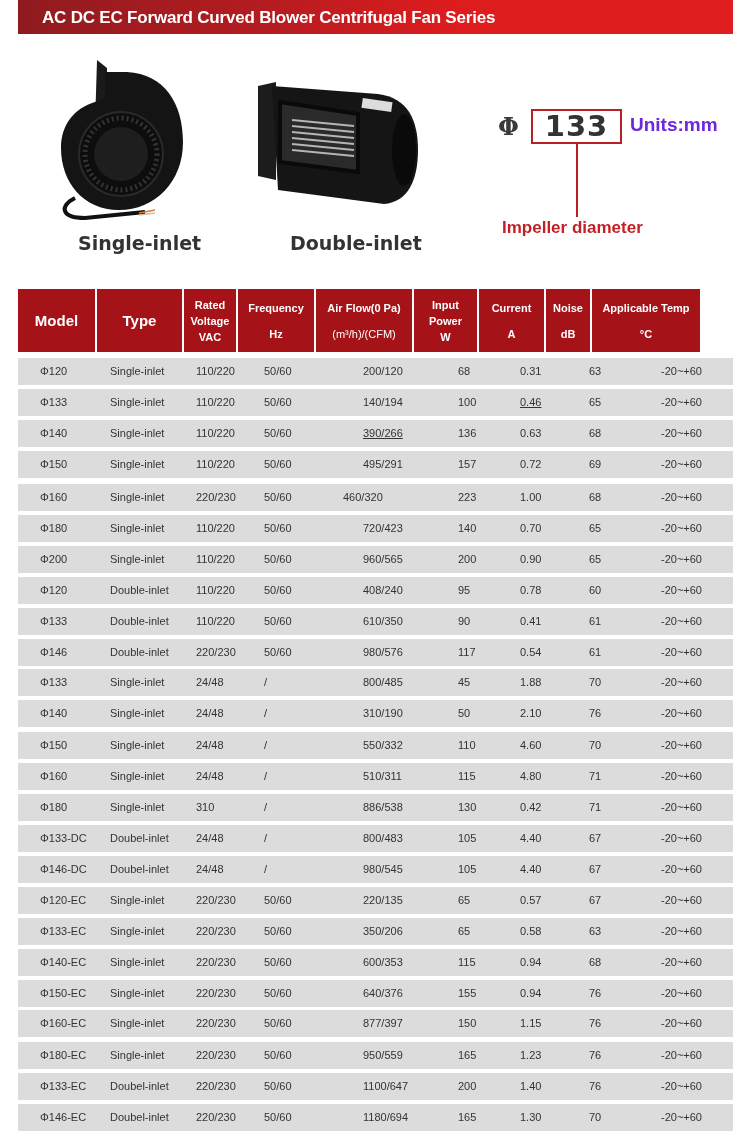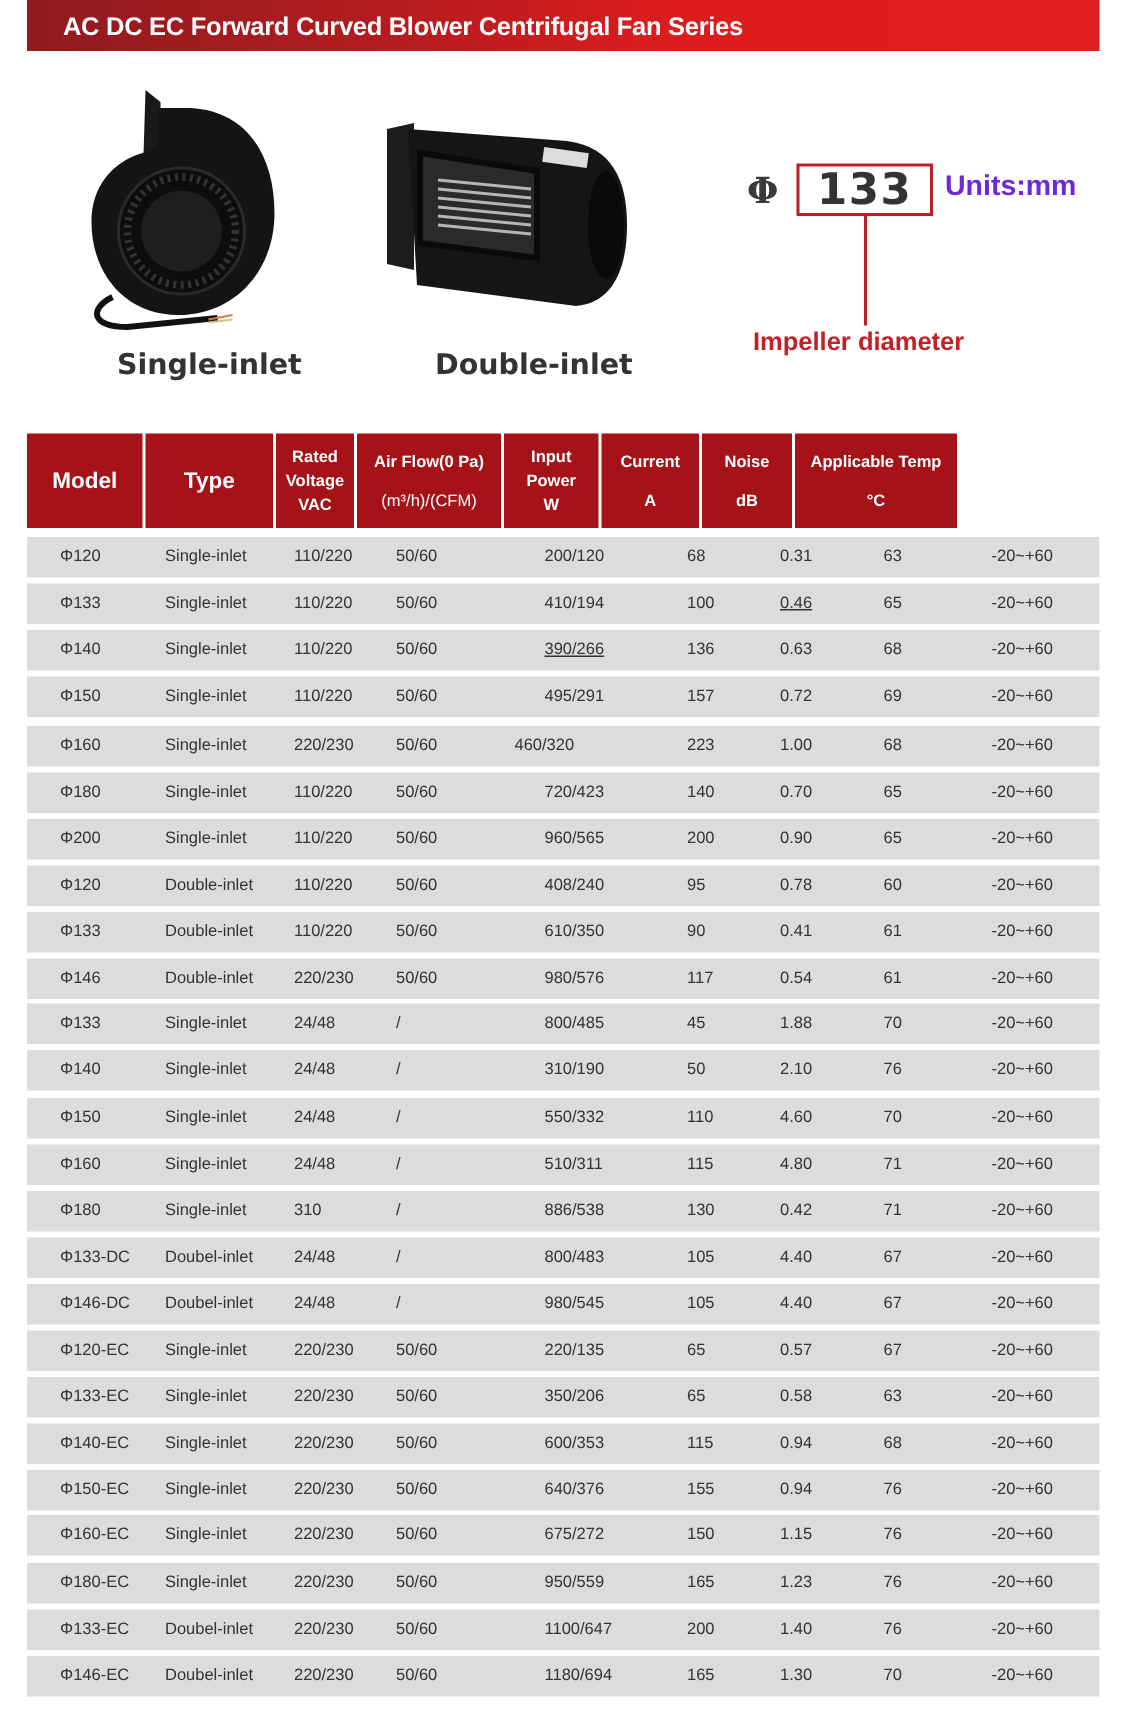--- a/index.html
+++ b/index.html
@@ -79,34 +79,38 @@
     <span class="l big">Model</span>
   </div>
   <div class="th" style="width:85px">
     <span class="l big">Type</span>
   </div>
   <div class="th" style="width:52px">
     <span class="l">Rated</span>
     <span class="l">Voltage</span>
     <span class="l">VAC</span>
   </div>
+  <div class="th" style="width:76px">
+    <span class="l" style="margin-bottom:10px">Frequency</span>
+    <span class="l">Hz</span>
+  </div>
   <div class="th" style="width:96px">
     <span class="l" style="margin-bottom:10px">Air Flow(0 Pa)</span>
     <span class="l" style="font-weight:normal">(m³/h)/(CFM)</span>
   </div>
   <div class="th" style="width:63px">
     <span class="l">Input</span>
     <span class="l">Power</span>
     <span class="l">W</span>
   </div>
   <div class="th" style="width:65px">
     <span class="l" style="margin-bottom:10px">Current</span>
     <span class="l">A</span>
   </div>
-  <div class="th" style="width:60px">
+  <div class="th" style="width:44px">
     <span class="l" style="margin-bottom:10px">Noise</span>
     <span class="l">dB</span>
   </div>
   <div class="th" style="width:108px">
     <span class="l" style="margin-bottom:10px">Applicable Temp</span>
     <span class="l">°C</span>
   </div>
 </div>
 
 <div class="rows" id="rows">
@@ -119,21 +123,21 @@
       <span style="left: 440px;">68</span>
       <span style="left: 502px;">0.31</span>
       <span style="left: 571px;">63</span>
       <span style="left: 643px;">-20~+60</span>
     </div>
     <div class="row" style="top: 31px;">
       <span style="left: 22px;">Φ133</span>
       <span style="left: 92px;">Single-inlet</span>
       <span style="left: 178px;">110/220</span>
       <span style="left: 246px;">50/60</span>
-      <span style="left: 345px;">410/194</span>
+      <span style="left: 345px;">140/194</span>
       <span style="left: 440px;">100</span>
       <span style="left: 502px; text-decoration: underline;">0.46</span>
       <span style="left: 571px;">65</span>
       <span style="left: 643px;">-20~+60</span>
     </div>
     <div class="row" style="top: 62px;">
       <span style="left: 22px;">Φ140</span>
       <span style="left: 92px;">Single-inlet</span>
       <span style="left: 178px;">110/220</span>
       <span style="left: 246px;">50/60</span>
@@ -339,21 +343,21 @@
       <span style="left: 440px;">155</span>
       <span style="left: 502px;">0.94</span>
       <span style="left: 571px;">76</span>
       <span style="left: 643px;">-20~+60</span>
     </div>
     <div class="row" style="top: 652px;">
       <span style="left: 22px;">Φ160-EC</span>
       <span style="left: 92px;">Single-inlet</span>
       <span style="left: 178px;">220/230</span>
       <span style="left: 246px;">50/60</span>
-      <span style="left: 345px;">675/272</span>
+      <span style="left: 345px;">877/397</span>
       <span style="left: 440px;">150</span>
       <span style="left: 502px;">1.15</span>
       <span style="left: 571px;">76</span>
       <span style="left: 643px;">-20~+60</span>
     </div>
     <div class="row" style="top: 684px;">
       <span style="left: 22px;">Φ180-EC</span>
       <span style="left: 92px;">Single-inlet</span>
       <span style="left: 178px;">220/230</span>
       <span style="left: 246px;">50/60</span>

